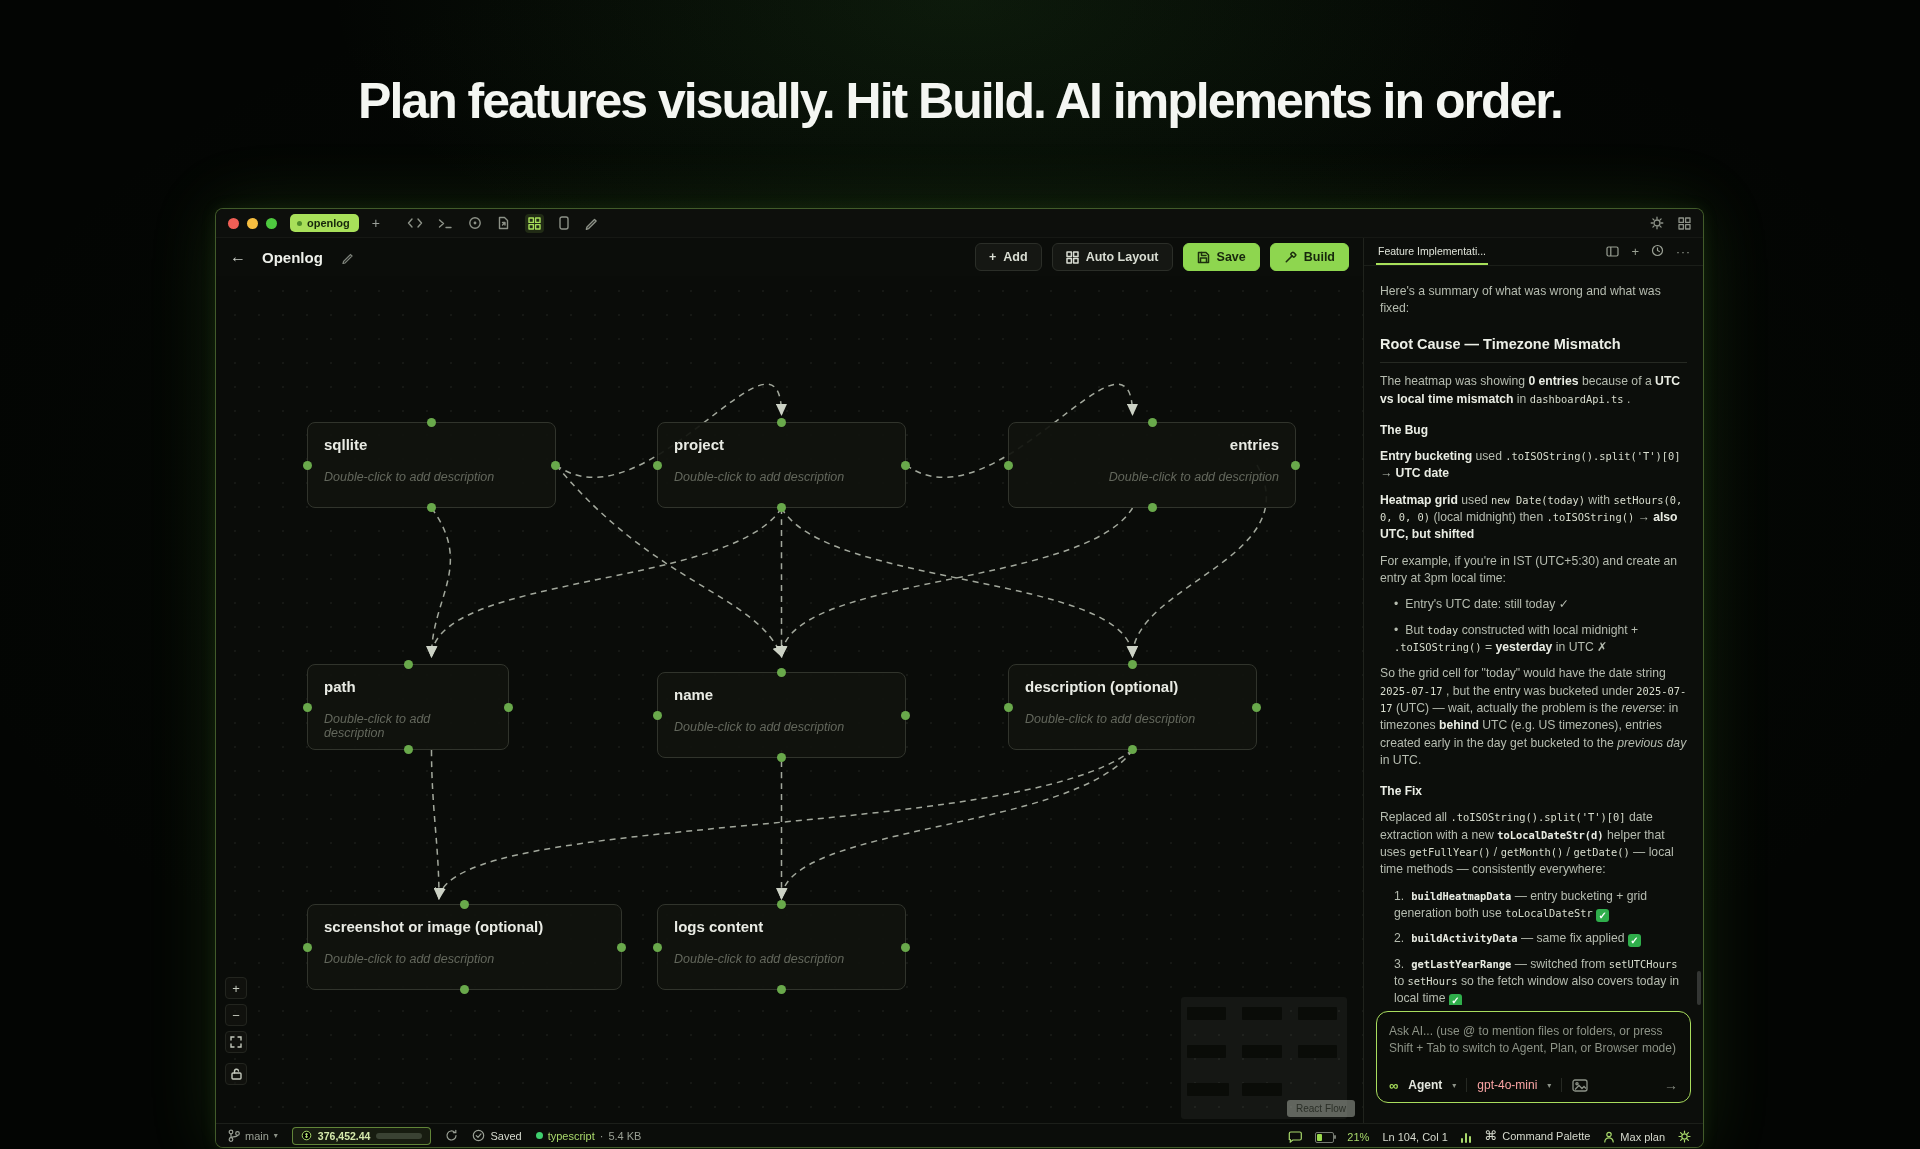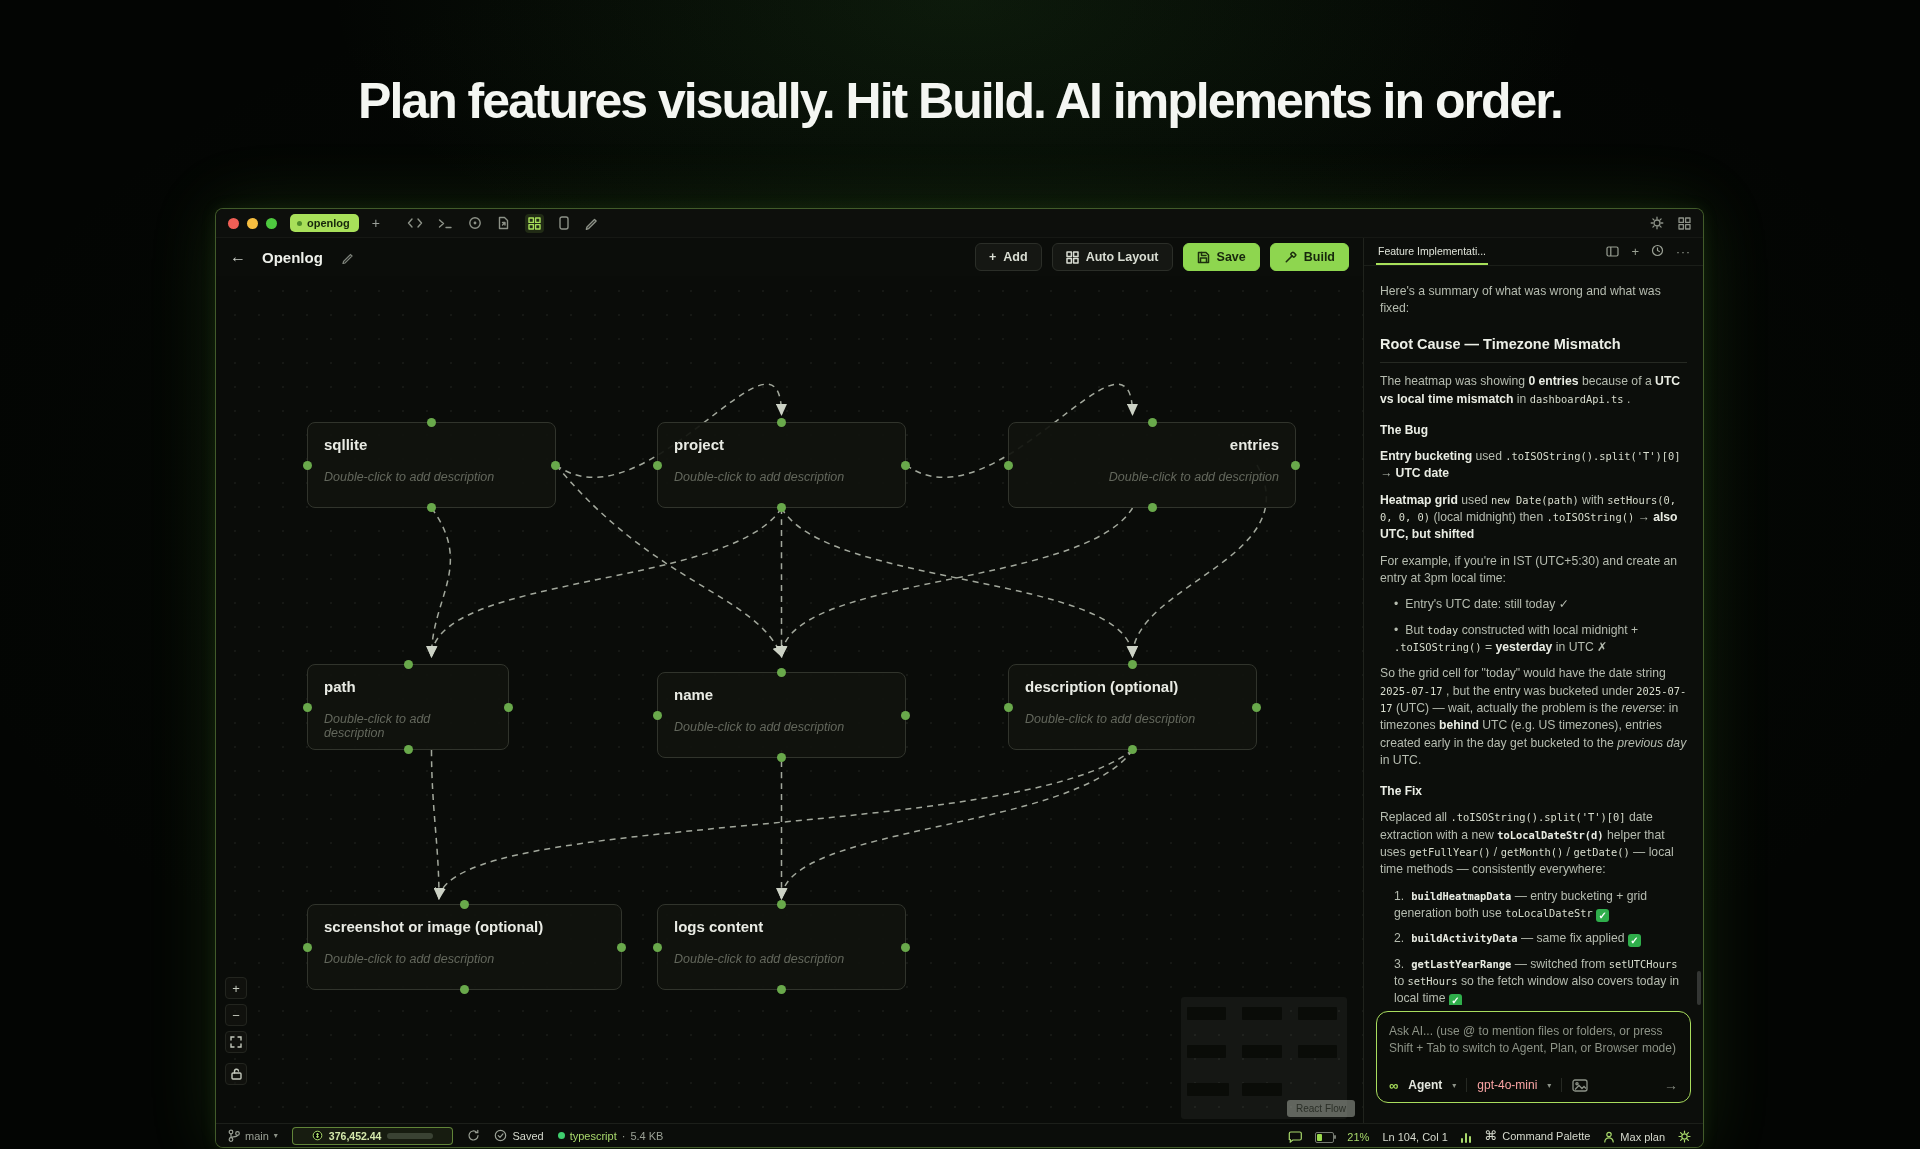--- a/index.html
+++ b/index.html
@@ -116,21 +116,21 @@
   .img-ic{display:flex;color:#8d9388;}
   .img-ic svg{stroke:currentColor;fill:none;stroke-width:1.3;}
   .send{margin-left:auto;color:#878c82;font-size:14px;}
 
   
   .statusbar{height:23px;flex:0 0 23px;display:flex;align-items:center;padding:0 12px;gap:14px;
     font-size:11px;color:#9aa095;background:#0b0d0a;border-top:1px solid #1c1f1a;}
   .sb-group{display:flex;align-items:center;gap:5px;}
   .sb-group svg{stroke:currentColor;fill:none;stroke-width:1.2;stroke-linecap:round;}
   .token-pill{display:flex;align-items:center;gap:6px;border:1px solid rgba(160,220,90,0.55);
-    background:rgba(160,220,90,0.08);border-radius:4px;padding:2px 19px;color:#d4e8ab;font-weight:bold;font-size:10.5px;}
+    background:rgba(160,220,90,0.08);border-radius:4px;padding:2px 8px;color:#d4e8ab;font-weight:bold;font-size:10.5px;}
   .token-pill svg{stroke:#a8d96b;}
   .tk-bar{width:46px;height:6px;border-radius:3px;background:#3a4233;overflow:hidden;}
   .tk-fill{width:84%;height:100%;background:#9bdb4d;border-radius:3px;}
   .lang-dot{width:7px;height:7px;border-radius:50%;background:#3fcf6e;}
   .lang{color:#a9d96c;}
   .sb-right{margin-left:auto;display:flex;align-items:flex-end;gap:13px;}
   .batt{width:17px;height:9px;border:1px solid #767b72;border-radius:2px;position:relative;}
   .batt-fill{position:absolute;left:1px;top:1px;bottom:1px;width:30%;background:#9bdb4d;border-radius:1px;}
   .batt-nub{position:absolute;right:-3px;top:2px;width:2px;height:4px;background:#767b72;border-radius:1px;}
   .green-txt{color:#a8d96b;}
@@ -401,21 +401,21 @@
           </div>
         </div>
 
         <div class="convo">
             <div class="blk p"><span class="s-n">Here's a summary of what was wrong and what was fixed:</span></div>
             <div class="blk h2"><span class="s-n">Root Cause — Timezone Mismatch</span></div>
             <div class="hrule"></div>
             <div class="blk p"><span class="s-n">The heatmap was showing </span><span class="s-b">0 entries</span><span class="s-n"> because of a </span><span class="s-b">UTC vs local time mismatch</span><span class="s-n"> in </span><span class="s-c">dashboardApi.ts</span><span class="s-n"> .</span></div>
             <div class="blk h3"><span class="s-n">The Bug</span></div>
             <div class="blk p"><span class="s-b">Entry bucketing</span><span class="s-n"> used </span><span class="s-c">.toISOString().split('T')[0]</span><span class="s-n"> → </span><span class="s-b">UTC date</span></div>
-            <div class="blk p"><span class="s-b">Heatmap grid</span><span class="s-n"> used </span><span class="s-c">new Date(path)</span><span class="s-n"> with </span><span class="s-c">setHours(0, 0, 0, 0)</span><span class="s-n"> (local midnight) then </span><span class="s-c">.toISOString()</span><span class="s-n"> → </span><span class="s-b">also UTC, but shifted</span></div>
+            <div class="blk p"><span class="s-b">Heatmap grid</span><span class="s-n"> used </span><span class="s-c">new Date(today)</span><span class="s-n"> with </span><span class="s-c">setHours(0, 0, 0, 0)</span><span class="s-n"> (local midnight) then </span><span class="s-c">.toISOString()</span><span class="s-n"> → </span><span class="s-b">also UTC, but shifted</span></div>
             <div class="blk p"><span class="s-n">For example, if you're in IST (UTC+5:30) and create an entry at 3pm local time:</span></div>
             <div class="blk li"><span class="marker">•</span><span class="s-n">Entry's UTC date: still today ✓</span></div>
             <div class="blk li"><span class="marker">•</span><span class="s-n">But </span><span class="s-c">today</span><span class="s-n"> constructed with local midnight + </span><span class="s-c">.toISOString()</span><span class="s-n"> = </span><span class="s-b">yesterday</span><span class="s-n"> in UTC ✗</span></div>
             <div class="blk p"><span class="s-n">So the grid cell for "today" would have the date string </span><span class="s-c">2025-07-17</span><span class="s-n"> , but the entry was bucketed under </span><span class="s-c">2025-07-17</span><span class="s-n"> (UTC) — wait, actually the problem is the </span><span class="s-i">reverse</span><span class="s-n">: in timezones </span><span class="s-b">behind</span><span class="s-n"> UTC (e.g. US timezones), entries created early in the day get bucketed to the </span><span class="s-i">previous day</span><span class="s-n"> in UTC.</span></div>
             <div class="blk h3"><span class="s-n">The Fix</span></div>
             <div class="blk p"><span class="s-n">Replaced all </span><span class="s-c">.toISOString().split('T')[0]</span><span class="s-n"> date extraction with a new </span><span class="s-bc">toLocalDateStr(d)</span><span class="s-n"> helper that uses </span><span class="s-c">getFullYear()</span><span class="s-n"> / </span><span class="s-c">getMonth()</span><span class="s-n"> / </span><span class="s-c">getDate()</span><span class="s-n"> — local time methods — consistently everywhere:</span></div>
             <div class="blk li"><span class="marker">1.</span><span class="s-bc">buildHeatmapData</span><span class="s-n"> — entry bucketing + grid generation both use </span><span class="s-c">toLocalDateStr</span><span class="s-n"> </span><span class="s-gc">✓</span></div>
             <div class="blk li"><span class="marker">2.</span><span class="s-bc">buildActivityData</span><span class="s-n"> — same fix applied </span><span class="s-gc">✓</span></div>
             <div class="blk li"><span class="marker">3.</span><span class="s-bc">getLastYearRange</span><span class="s-n"> — switched from </span><span class="s-c">setUTCHours</span><span class="s-n"> to </span><span class="s-c">setHours</span><span class="s-n"> so the fetch window also covers today in local time </span><span class="s-gc">✓</span></div>
           </div>

